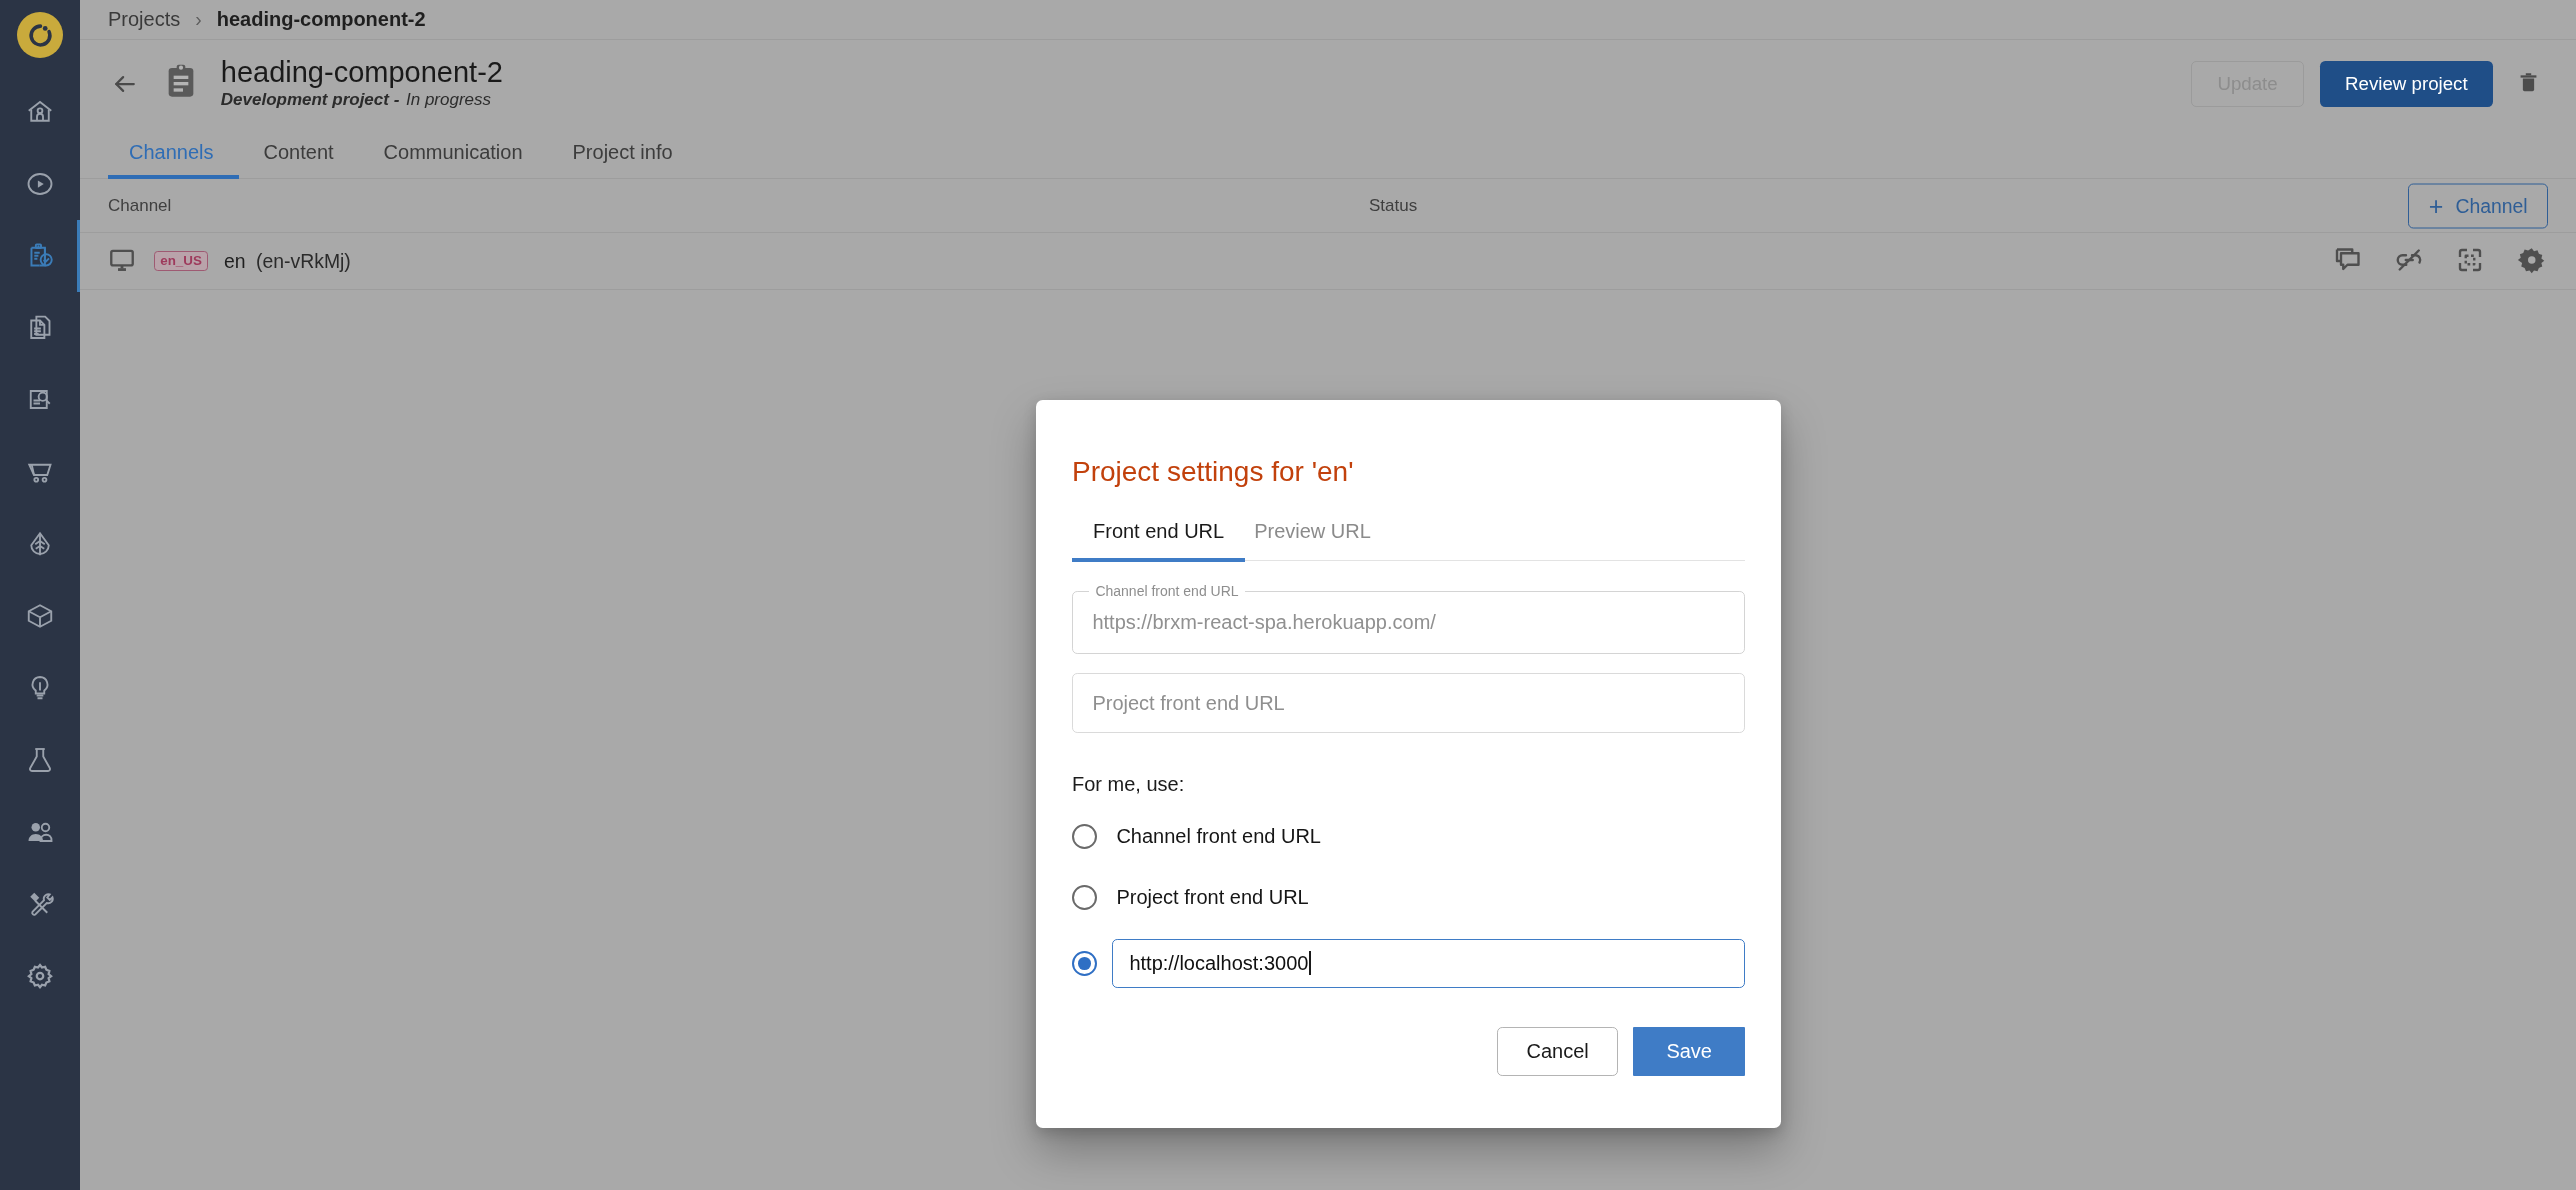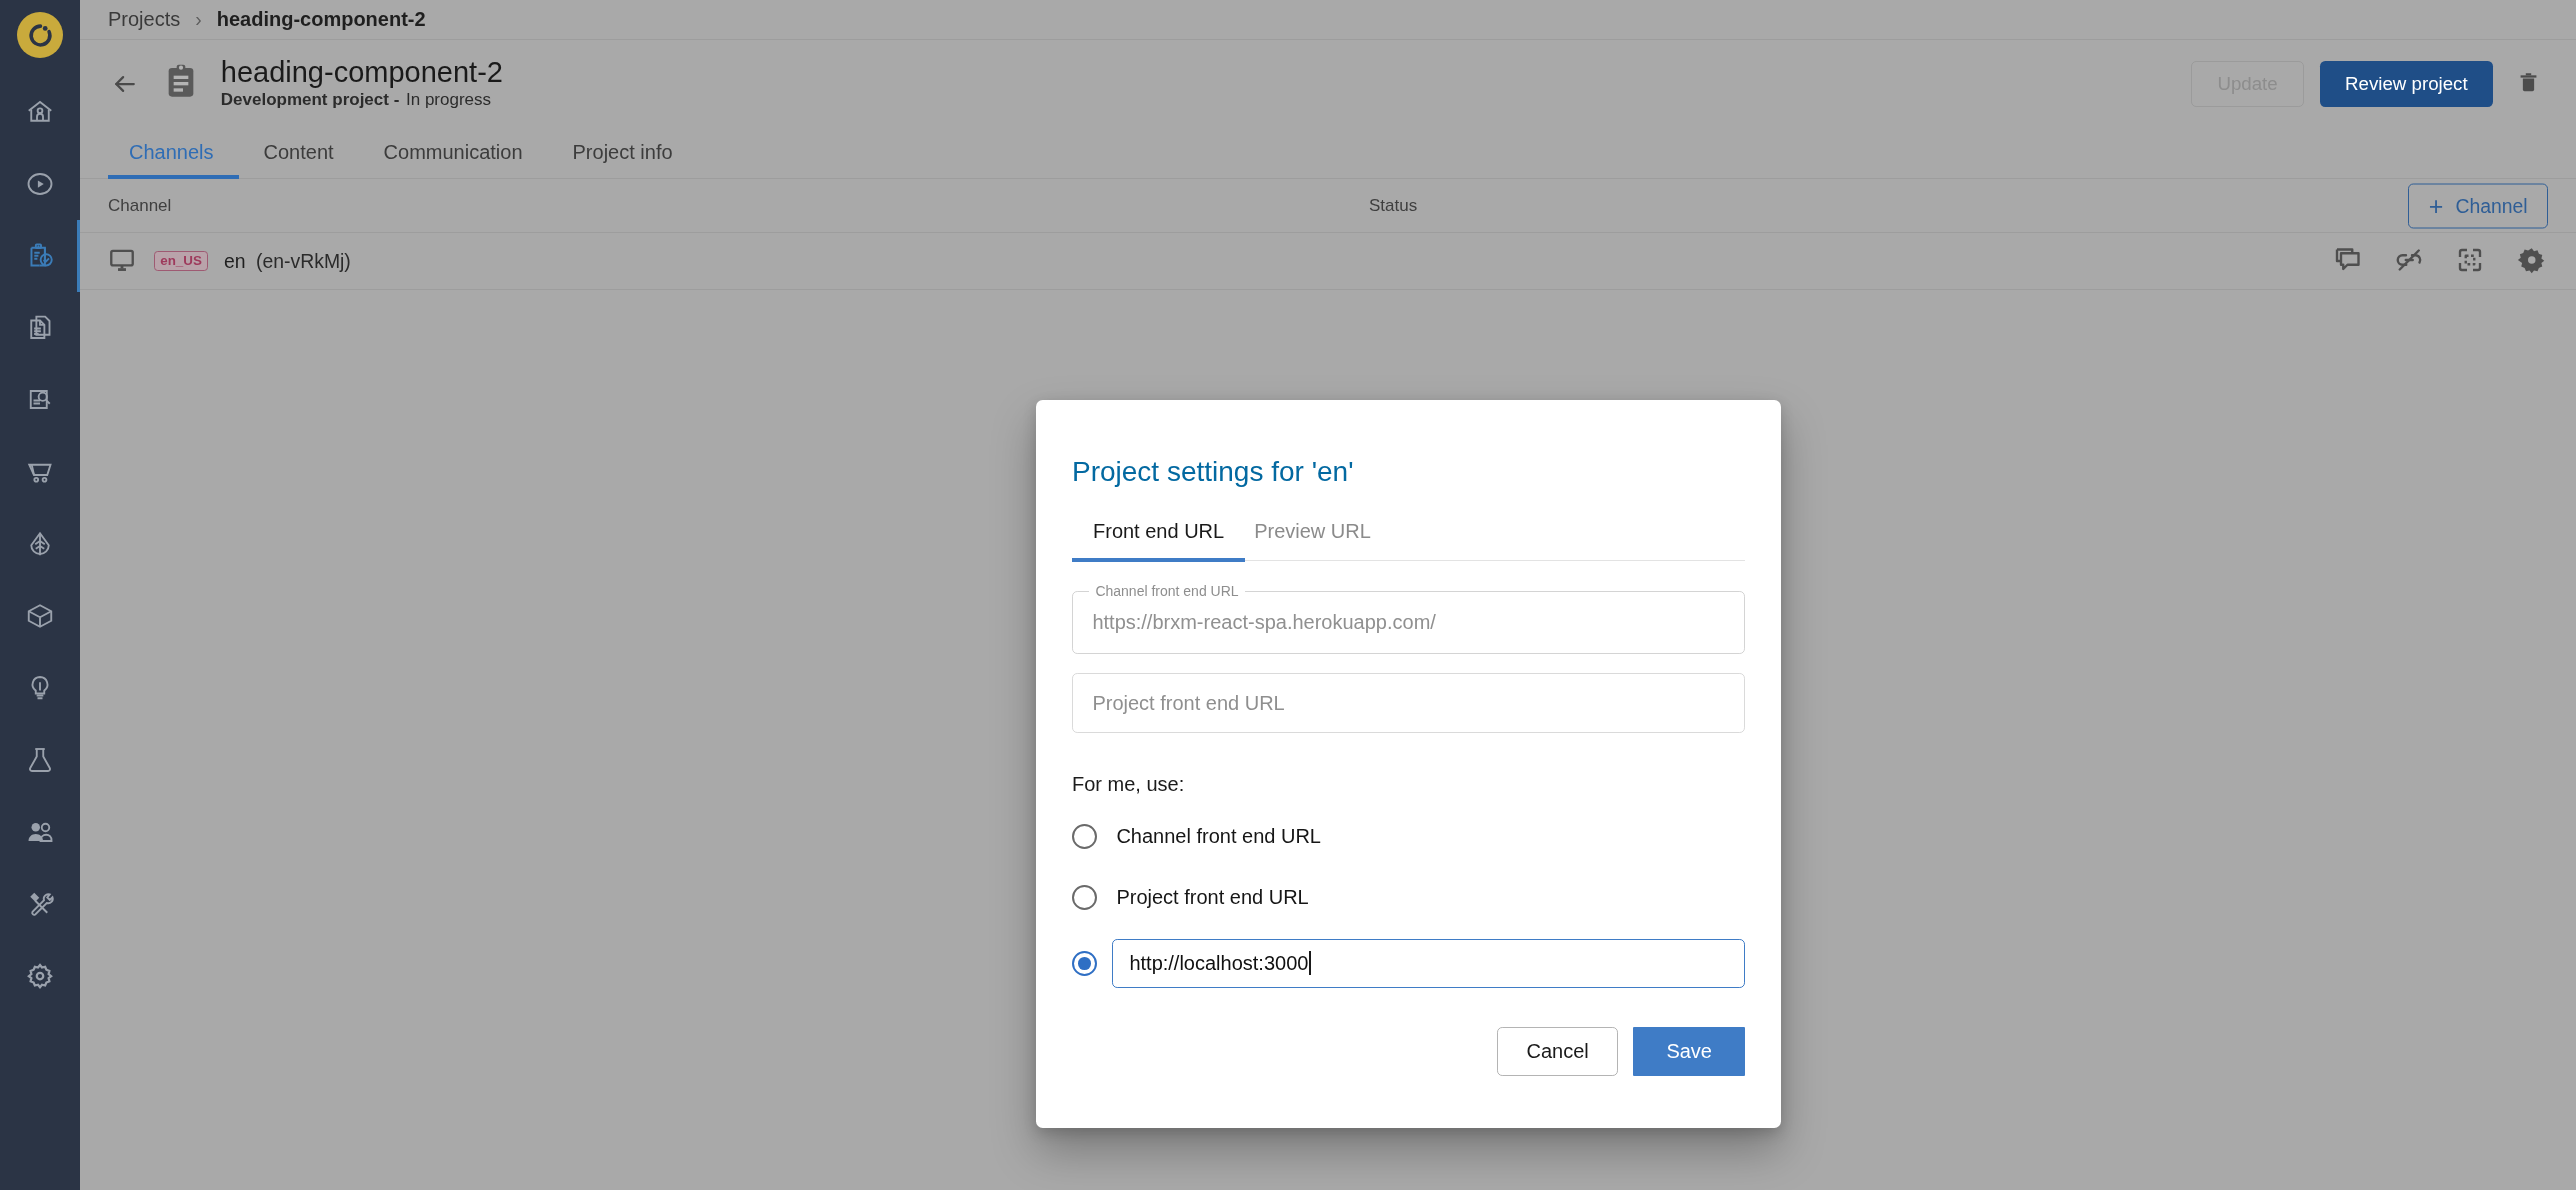--- a/index.html
+++ b/index.html
@@ -54,21 +54,21 @@
 
   
   .proj-head {
     height: 87px; display: flex; align-items: center; padding: 0 28px;
     position: relative;
   }
   .back-arrow { width: 43px; display: flex; align-items: center; justify-content: flex-start; }
   .clipboard { margin-left: 10.4px; margin-right: 19.4px; }
   .titles { display: flex; flex-direction: column; gap: 3px; }
   .proj-title { font-size: 29px; color: #1a1a1a; font-weight: 400; line-height: 1.05; }
-  .proj-sub { font-size: 17px; color: #2c2c2c; }
+  .proj-sub { font-size: 17px; color: #2c2c2c; font-style: italic; }
   .proj-sub .type { font-weight: 700; }
   .proj-sub .state { font-weight: 400; margin-left: 6.7px; }
   .head-actions {
     position: absolute; right: 28px; top: 50%; transform: translateY(-50%);
     display: flex; align-items: center; gap: 16.4px;
   }
   .btn {
     font-family: "Liberation Sans", sans-serif;
     font-size: 18.7px; border-radius: 5.2px; cursor: pointer;
     display: inline-flex; align-items: center; justify-content: center;
@@ -144,21 +144,21 @@
   
   .scrim { position: absolute; inset: 0; background: rgba(0,0,0,0.0); }
   .dialog {
     position: absolute;
     left: 956px; top: 400px; width: 745px; height: 728px;
     background: #ffffff; border-radius: 6.7px;
     box-shadow: 0 22.4px 45px rgba(0,0,0,0.28), 0 4.5px 13.4px rgba(0,0,0,0.16);
     padding: 0 36px;
   }
   .dlg-title {
-    font-size: 28px; color: #0369a1; font-weight: 400;
+    font-size: 28px; color: #c2410c; font-weight: 400;
     padding-top: 56px;
   }
   .dlg-tabs {
     margin-top: 32px; display: flex; border-bottom: 1.5px solid #e3e3e3;
     position: relative;
   }
   .dlg-tab {
     padding: 0 30px 17px 0; margin-right: 21px; font-size: 20px;
     color: #8b8b8b; cursor: pointer; position: relative;
   }

